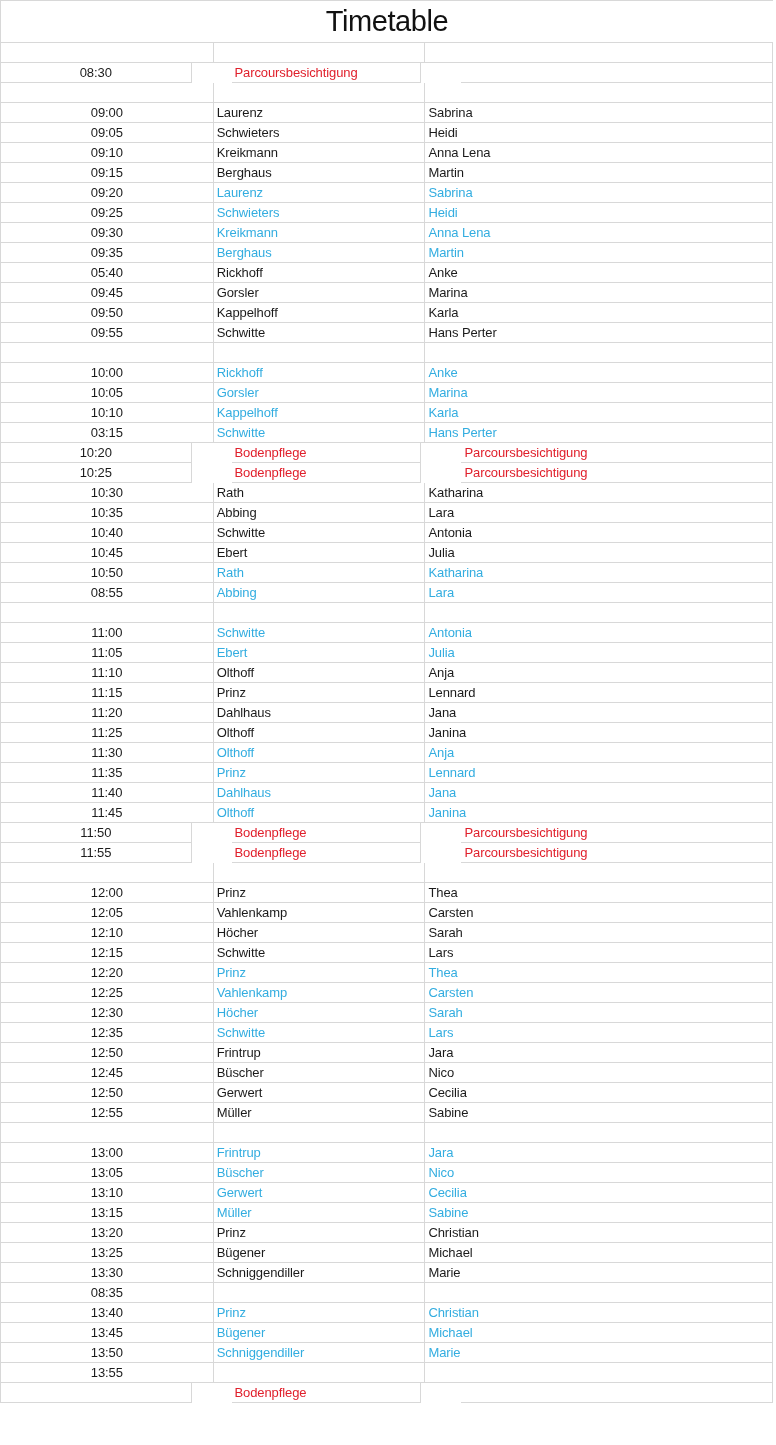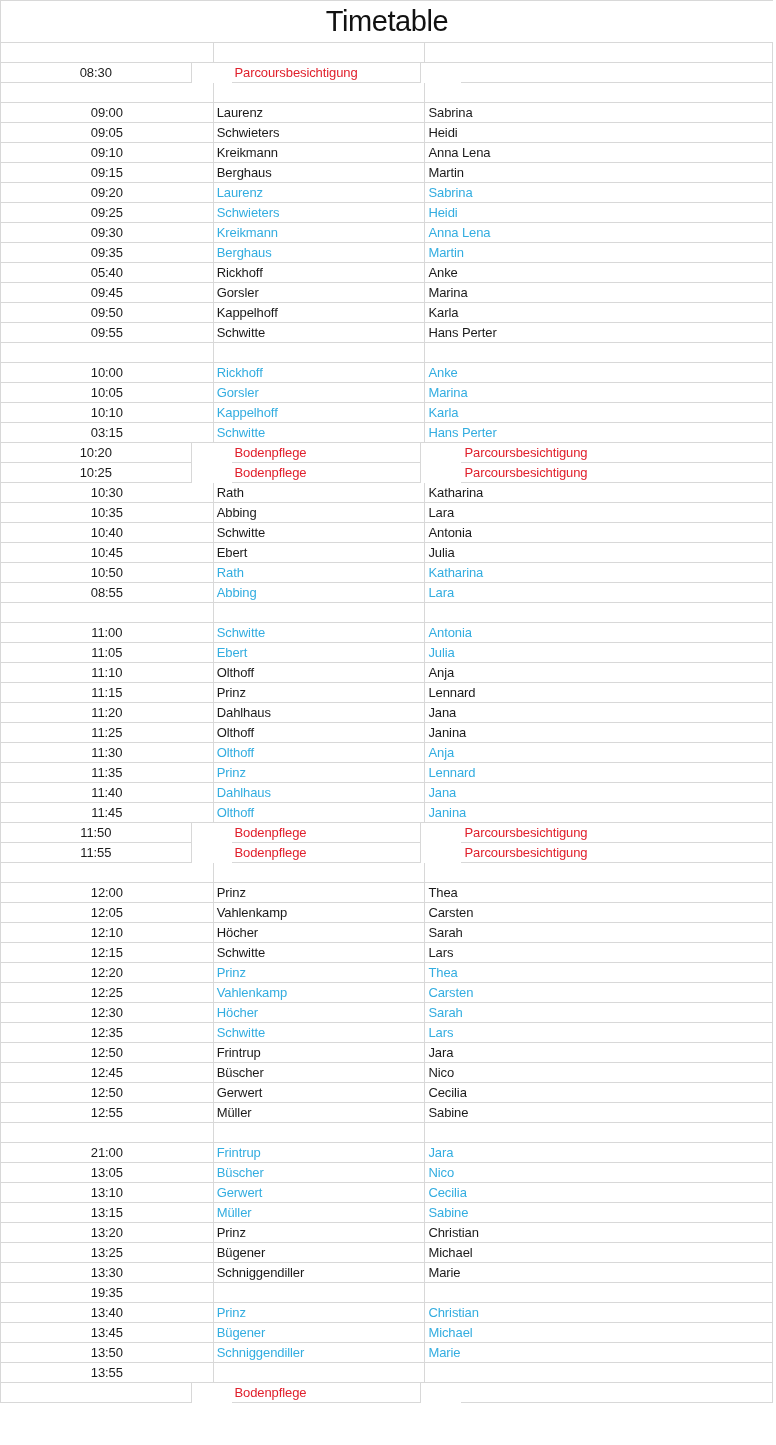--- a/index.html
+++ b/index.html
@@ -339,21 +339,21 @@
           <div class="cell time c-black">12:55</div>
           <div class="cell n1 c-black">Müller</div>
           <div class="cell n2 c-black">Sabine</div>
         </div>
         <div class="row">
           <div class="cell time c-black"></div>
           <div class="cell n1 c-black"></div>
           <div class="cell n2 c-black"></div>
         </div>
         <div class="row">
-          <div class="cell time c-black">21:00</div>
+          <div class="cell time c-black">13:00</div>
           <div class="cell n1 c-cyan">Frintrup</div>
           <div class="cell n2 c-cyan">Jara</div>
         </div>
         <div class="row">
           <div class="cell time c-black">13:05</div>
           <div class="cell n1 c-cyan">Büscher</div>
           <div class="cell n2 c-cyan">Nico</div>
         </div>
         <div class="row">
           <div class="cell time c-black">13:10</div>
@@ -374,21 +374,21 @@
           <div class="cell time c-black">13:25</div>
           <div class="cell n1 c-black">Bügener</div>
           <div class="cell n2 c-black">Michael</div>
         </div>
         <div class="row">
           <div class="cell time c-black">13:30</div>
           <div class="cell n1 c-black">Schniggendiller</div>
           <div class="cell n2 c-black">Marie</div>
         </div>
         <div class="row">
-          <div class="cell time c-black">19:35</div>
+          <div class="cell time c-black">08:35</div>
           <div class="cell n1 c-black"></div>
           <div class="cell n2 c-black"></div>
         </div>
         <div class="row">
           <div class="cell time c-black">13:40</div>
           <div class="cell n1 c-cyan">Prinz</div>
           <div class="cell n2 c-cyan">Christian</div>
         </div>
         <div class="row">
           <div class="cell time c-black">13:45</div>

